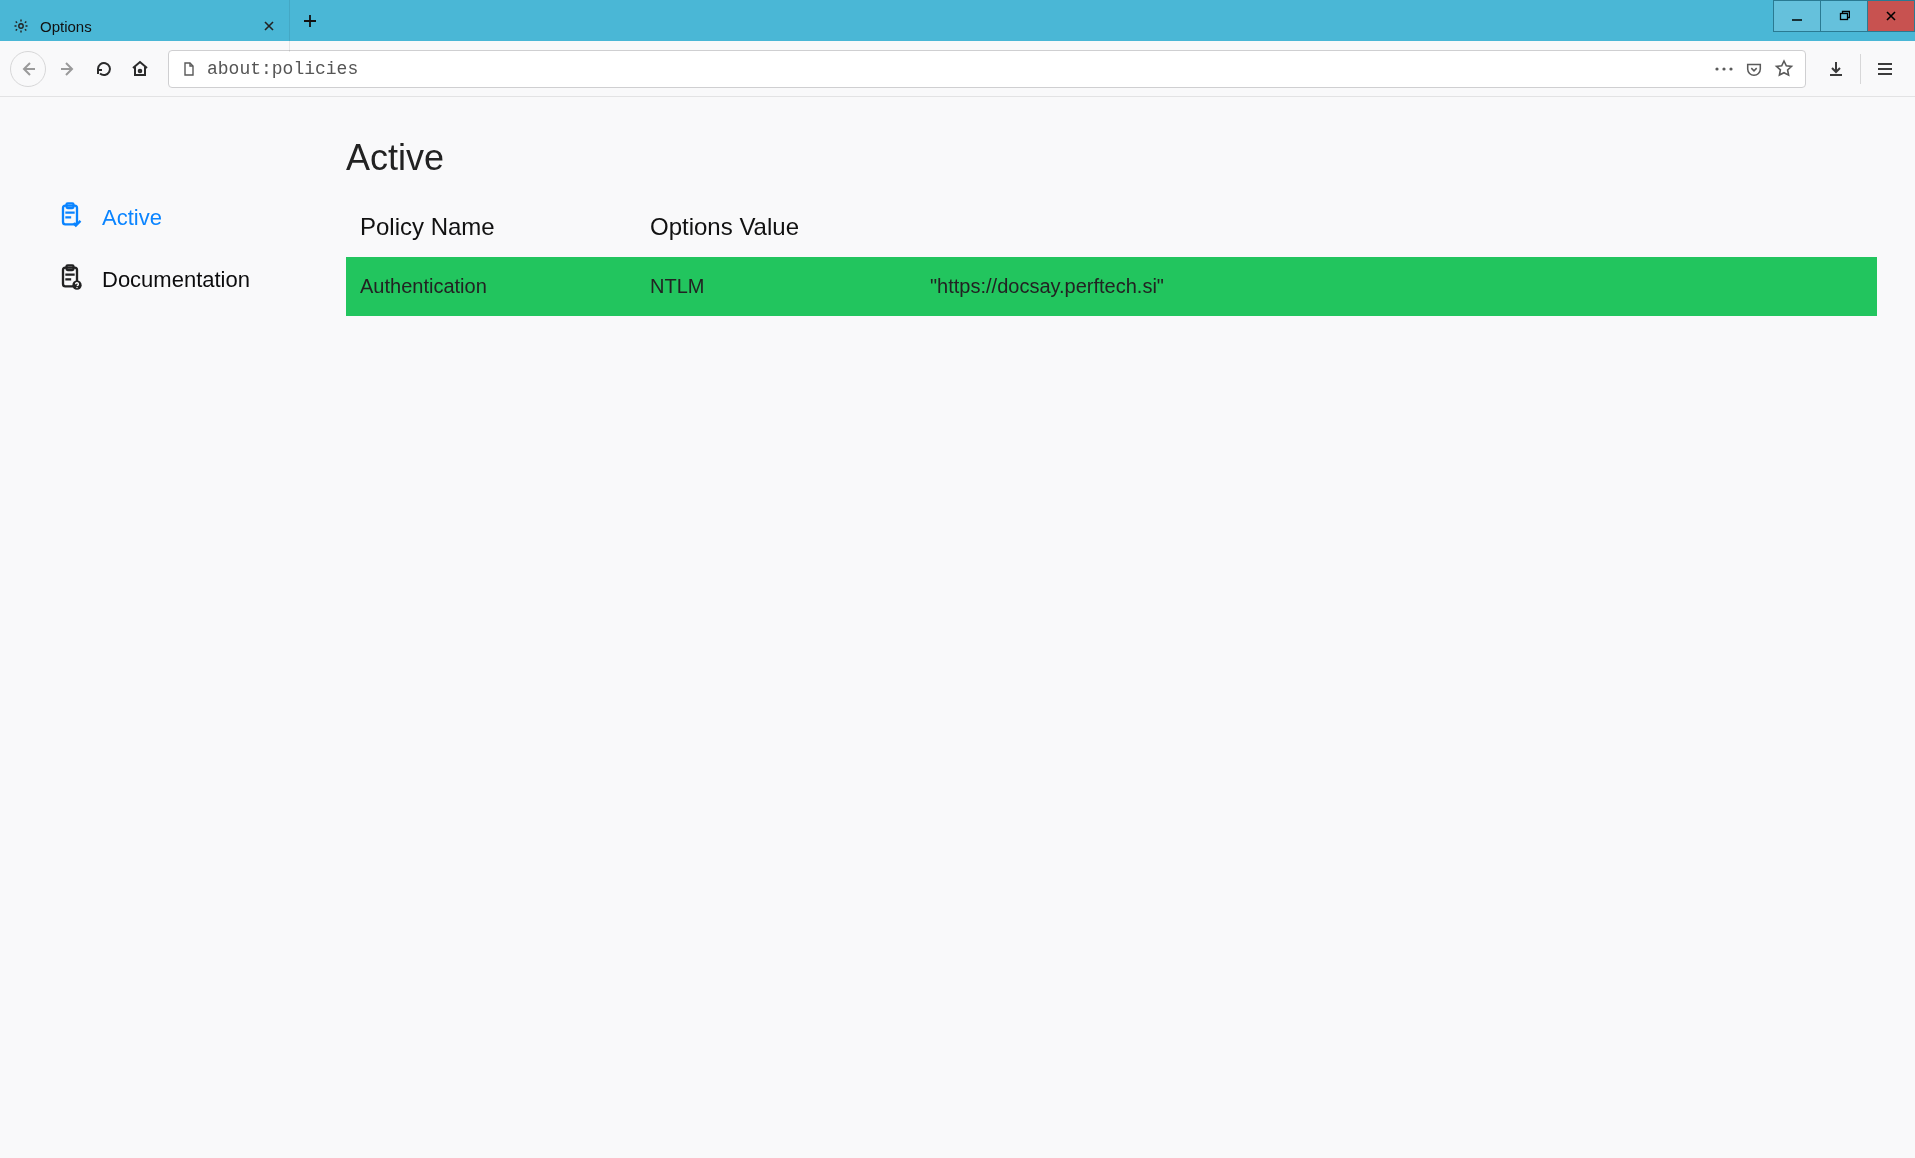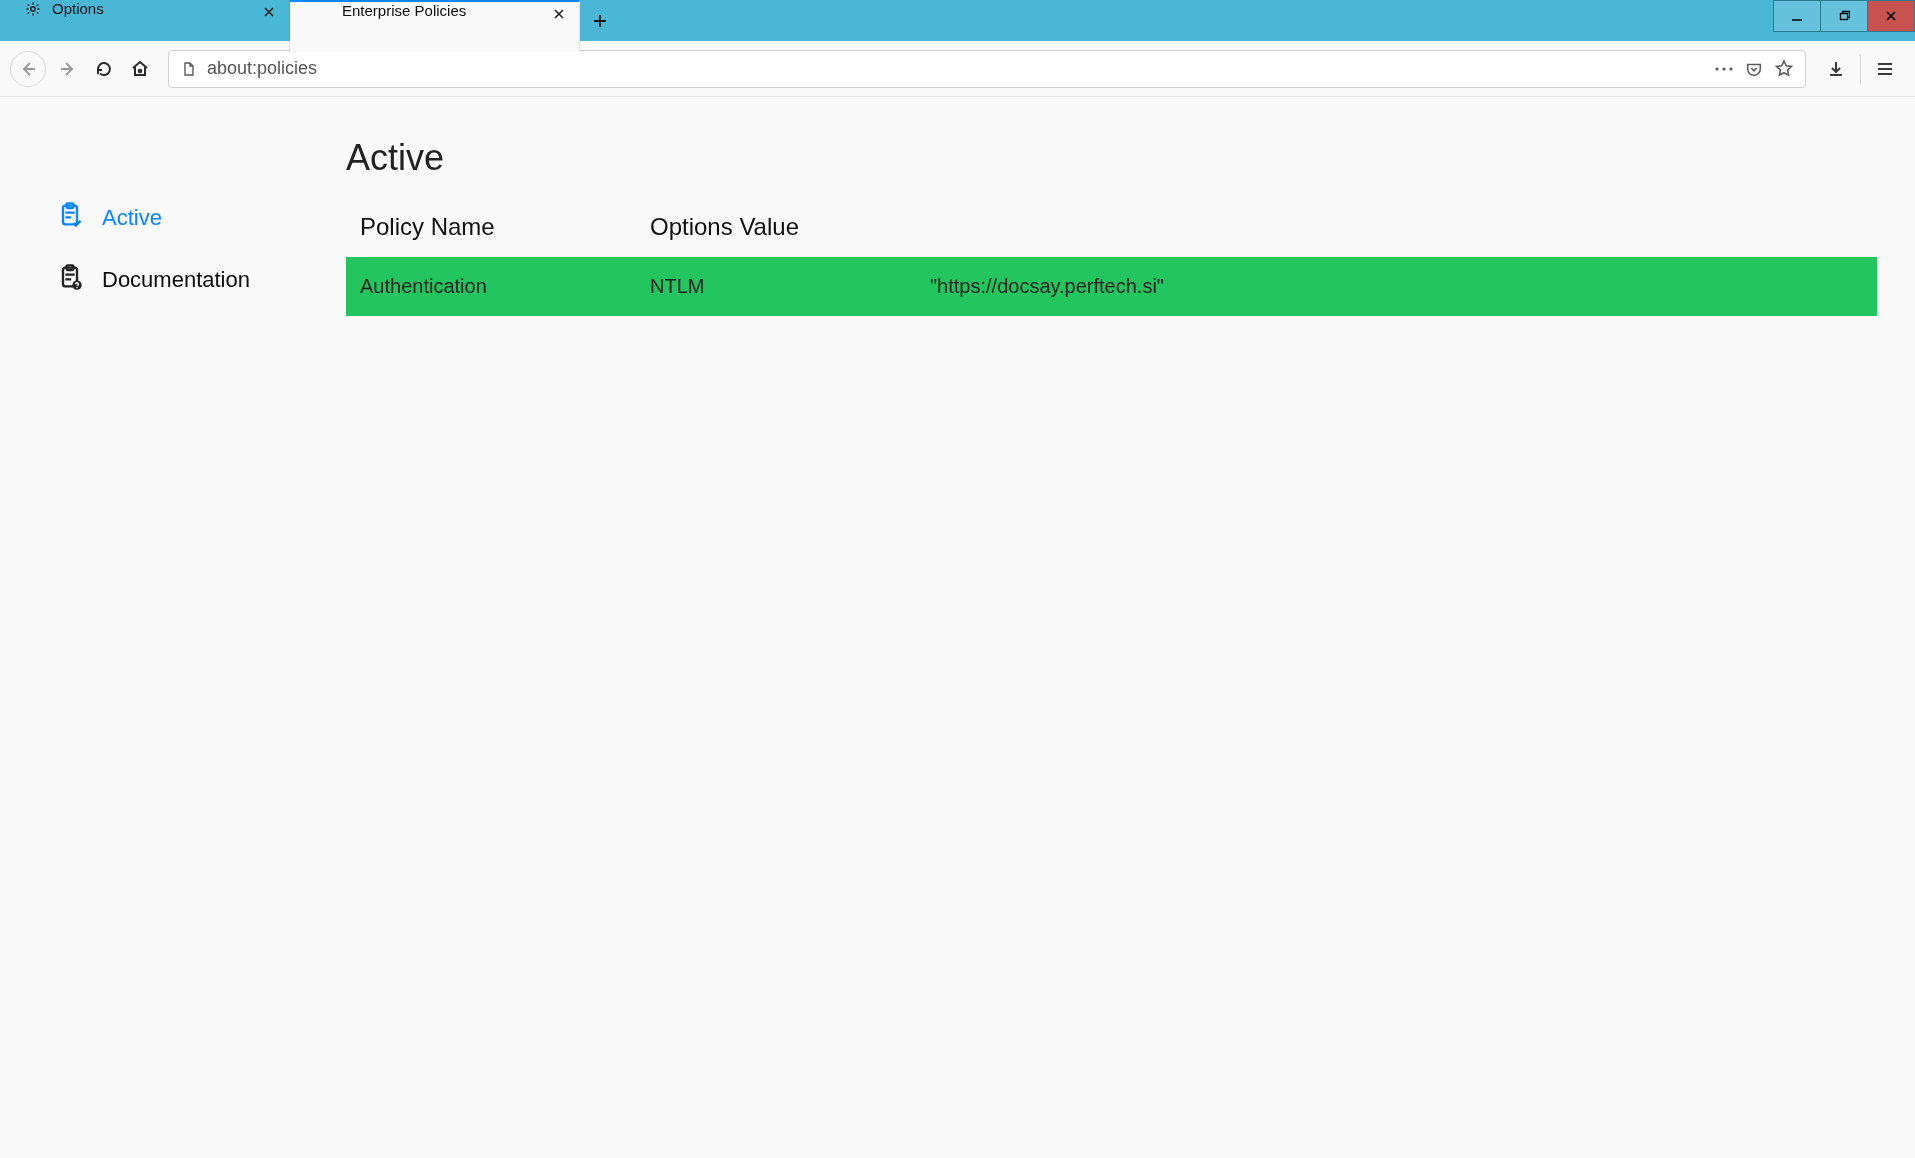--- a/index.html
+++ b/index.html
@@ -13,22 +13,22 @@
   
   .titlebar {
     height: 41px;
     background: #4ab7d6;
     display: flex;
     align-items: stretch;
   }
   .tab {
     height: 52px;
     display: flex;
-    align-items: flex-start;
-    padding: 0 8px 0 24px;
+    align-items: center;
+    padding: 0 8px 0 12px;
     min-width: 290px;
     border-right: 1px solid rgba(0,0,0,0.08);
     position: relative;
     cursor: default;
   }
   .tab.inactive { background: transparent; color: #111; }
   .tab.active {
     background: #f9f9fa;
     border-top: 2px solid #0a84ff;
     color: #0c0c0d;
@@ -97,20 +97,21 @@
     width: 28px; height: 28px;
     display: inline-flex; align-items: center; justify-content: center;
     color: #5a5a5a;
   }
   .url-input {
     flex: 1; border: none; outline: none;
     font-size: 18px;
     color: #555;
     background: transparent;
     padding-left: 4px;
+    font-family: Liberation Mono, monospace;
   }
   .pa-ico {
     width: 30px; height: 30px;
     display: inline-flex; align-items: center; justify-content: center;
     color: #5a5a5a;
   }
   .toolbar-ico {
     width: 40px; height: 40px;
     display: inline-flex; align-items: center; justify-content: center;
     color: #3b3b3b;
@@ -182,29 +183,20 @@
       </svg>
     </span>
     <span class="tab-title">Options</span>
     <span class="close">
       <svg viewBox="0 0 12 12" width="12" height="12" stroke="currentColor" stroke-width="1.6">
           <path d="M2 2l8 8M10 2l-8 8"></path>
         </svg>
     </span>
   </div>
 
-  <div class="tab active">
-    <span class="fav"></span>
-    <span class="tab-title">Enterprise Policies</span>
-    <span class="close">
-      <svg viewBox="0 0 12 12" width="12" height="12" stroke="currentColor" stroke-width="1.6">
-          <path d="M2 2l8 8M10 2l-8 8"></path>
-        </svg>
-    </span>
-  </div>
 
   <div class="newtab">
     <svg viewBox="0 0 16 16" width="16" height="16" stroke="#111" stroke-width="1.8">
         <path d="M8 2v12M2 8h12"></path>
       </svg>
   </div>
 
   <div class="titlebar-spacer"></div>
 
   <div class="win-controls">

